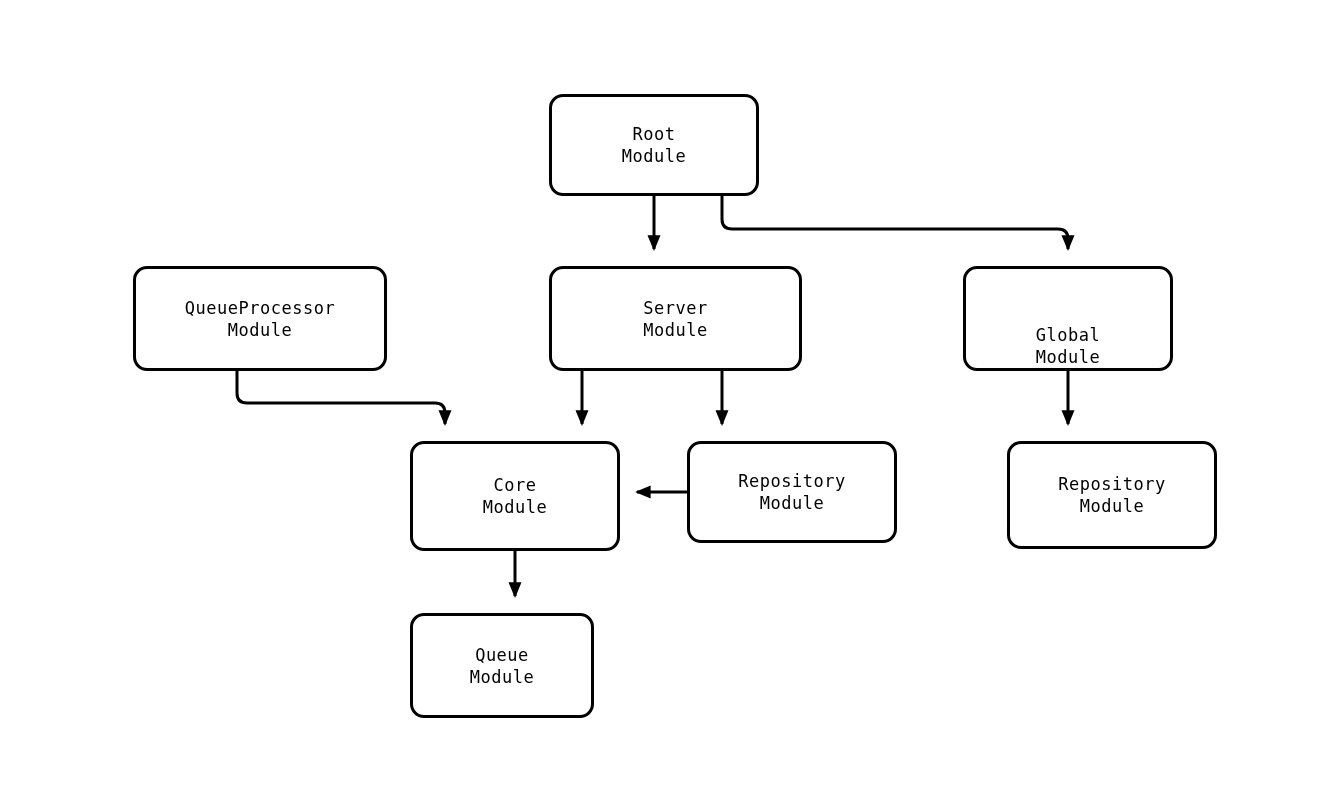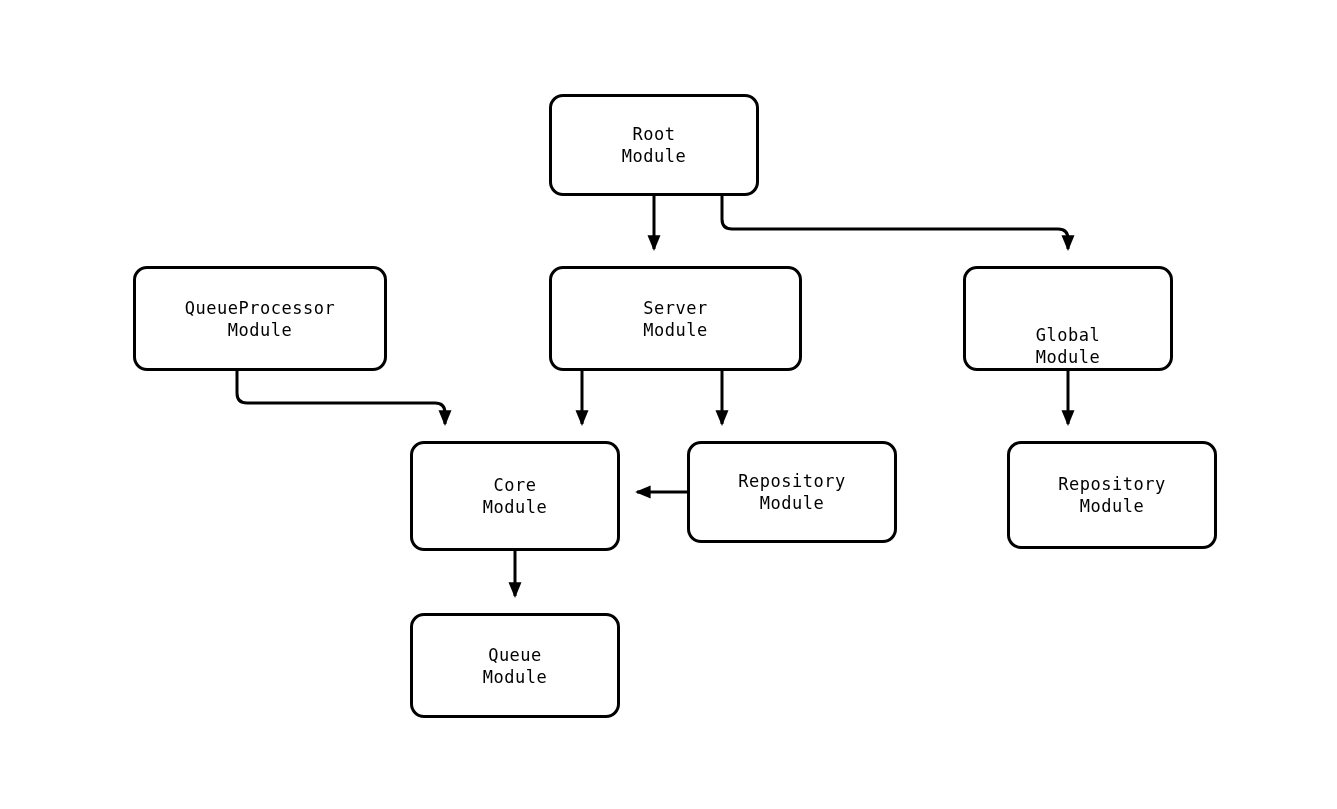--- a/index.html
+++ b/index.html
@@ -106,18 +106,18 @@
   <div class="node" style="left:687px; top:441px; width:210px; height:102px;">
     <div class="node-label">Repository
 Module</div>
   </div>
 
   <div class="node" style="left:963px; top:441px; width:210px; height:108px;margin-left:44px;">
     <div class="node-label">Repository
 Module</div>
   </div>
 
-  <div class="node" style="left:410px; top:613px; width:210px; height:105px;">
+  <div class="node" style="left:410px; top:613px; width:184px; height:105px;">
     <div class="node-label">Queue
 Module</div>
   </div>
 
 </div>
 
 </body></html>

